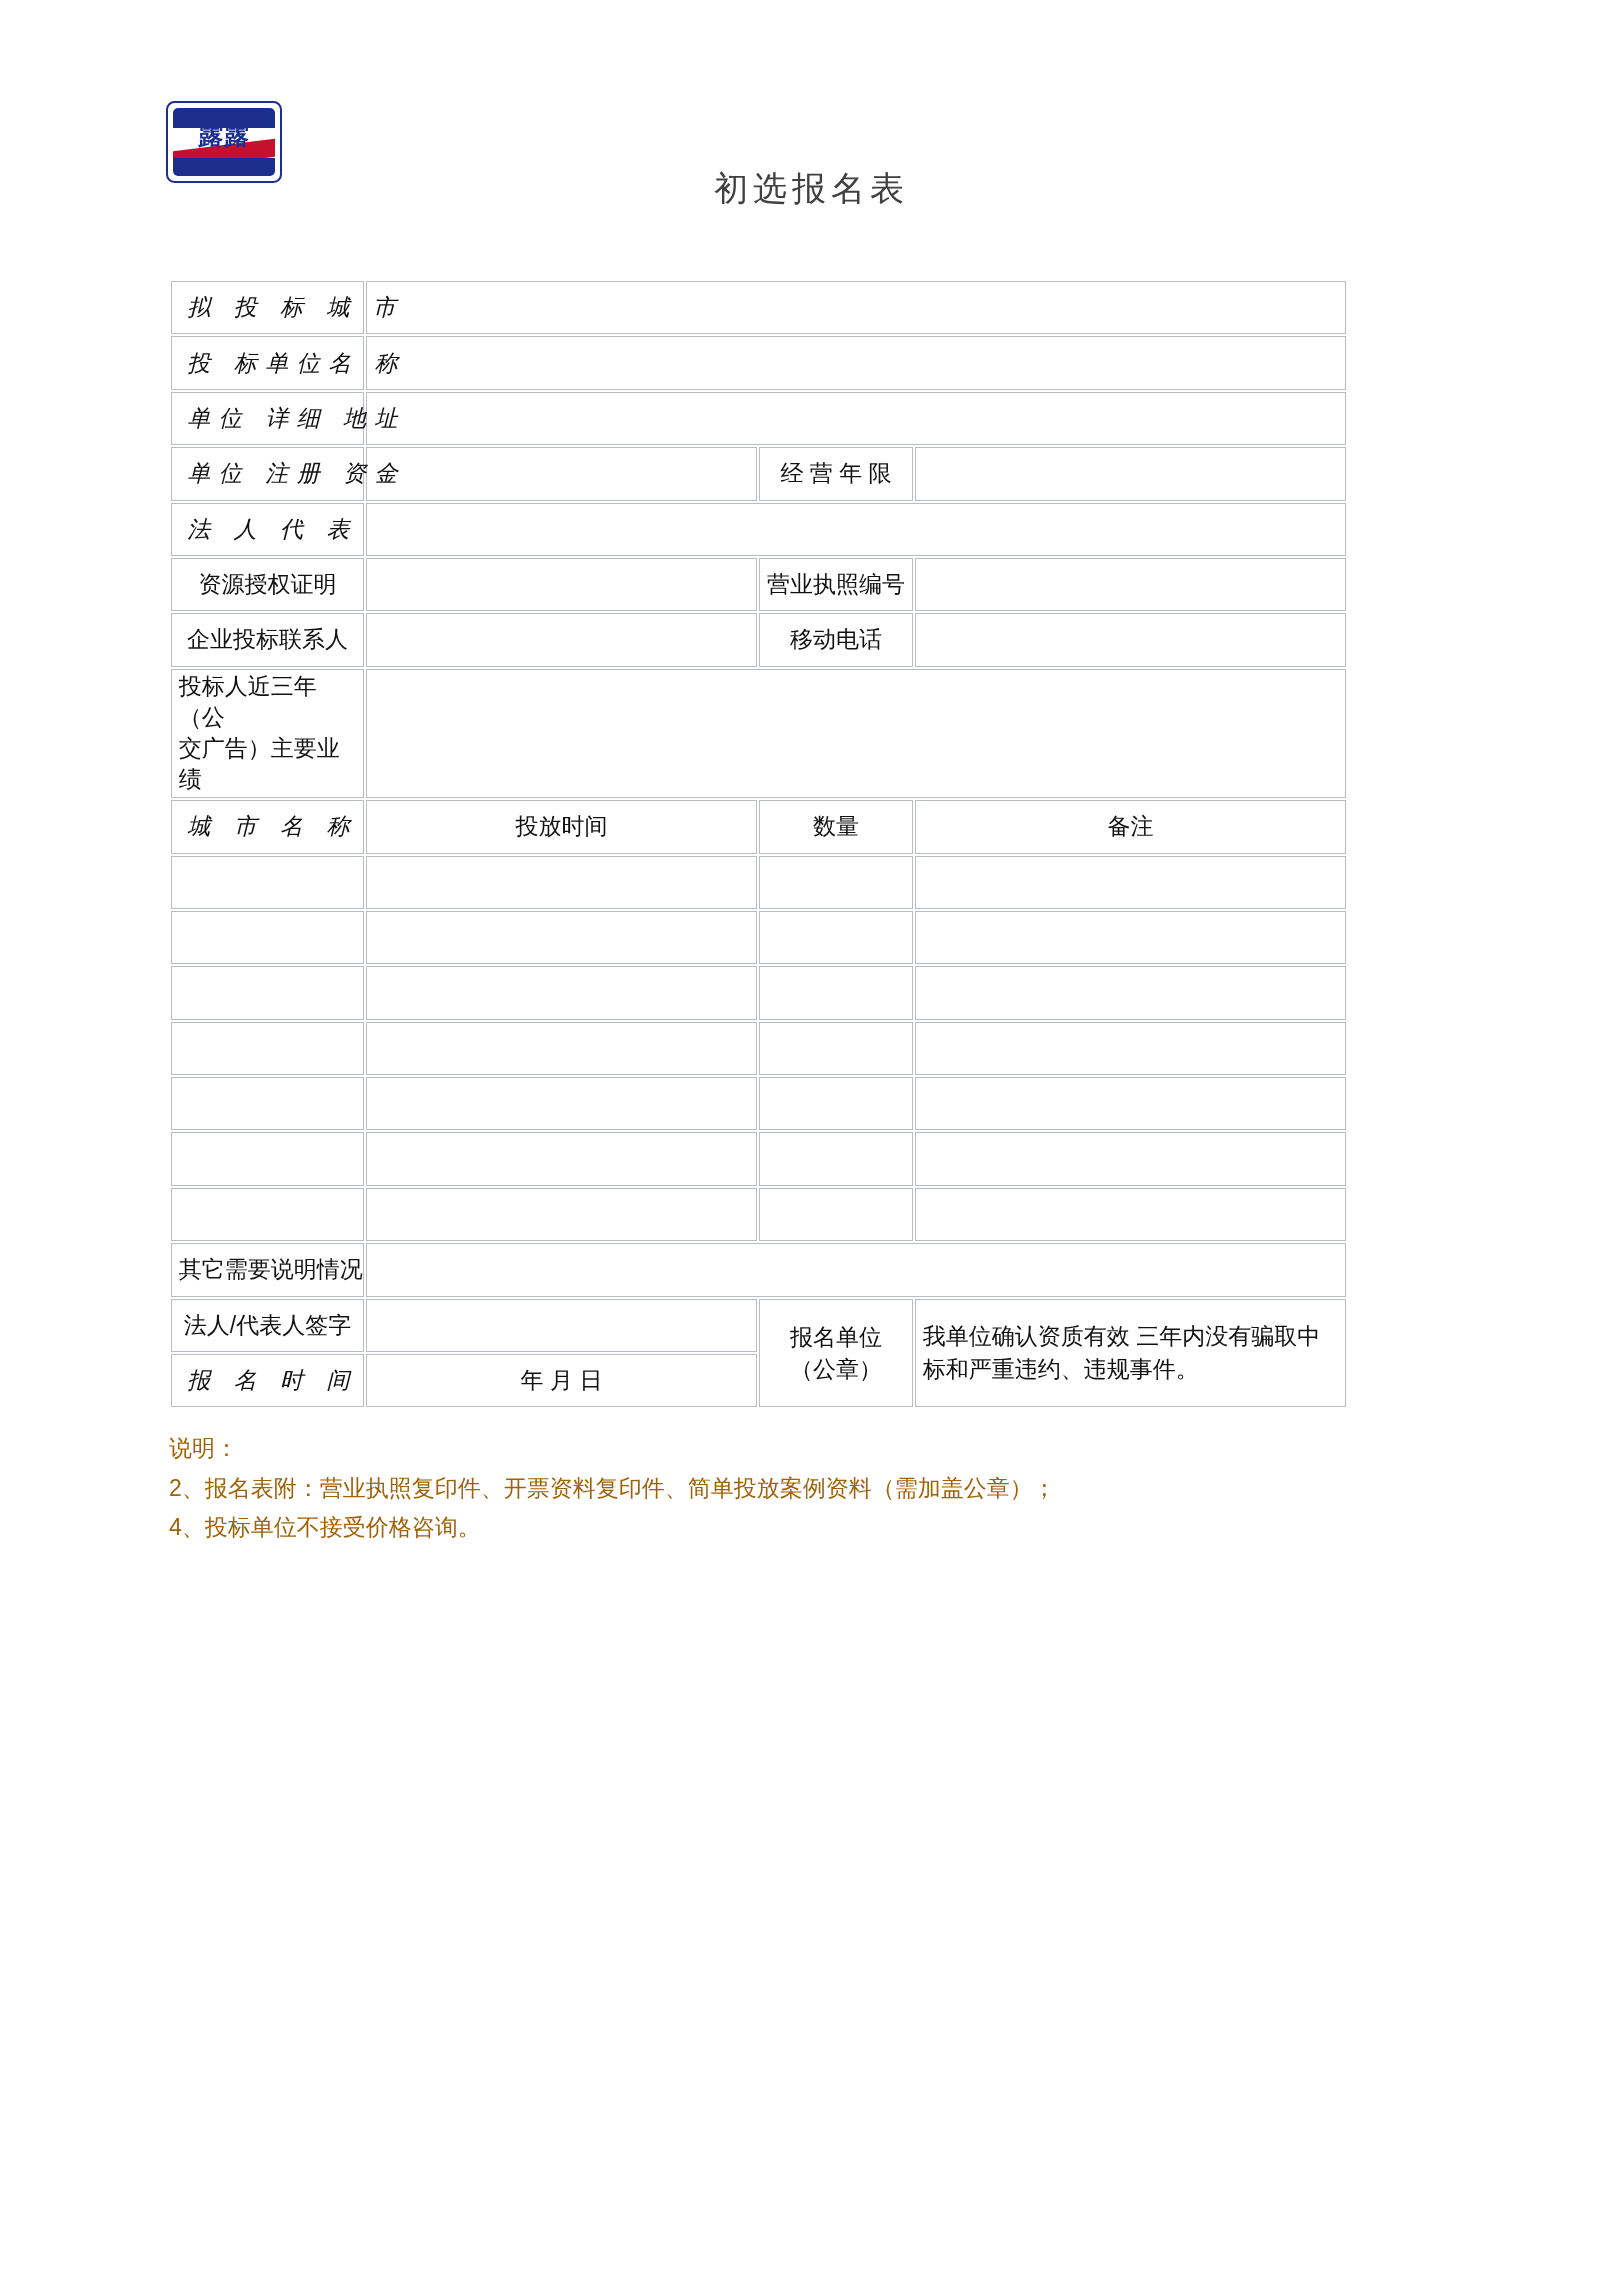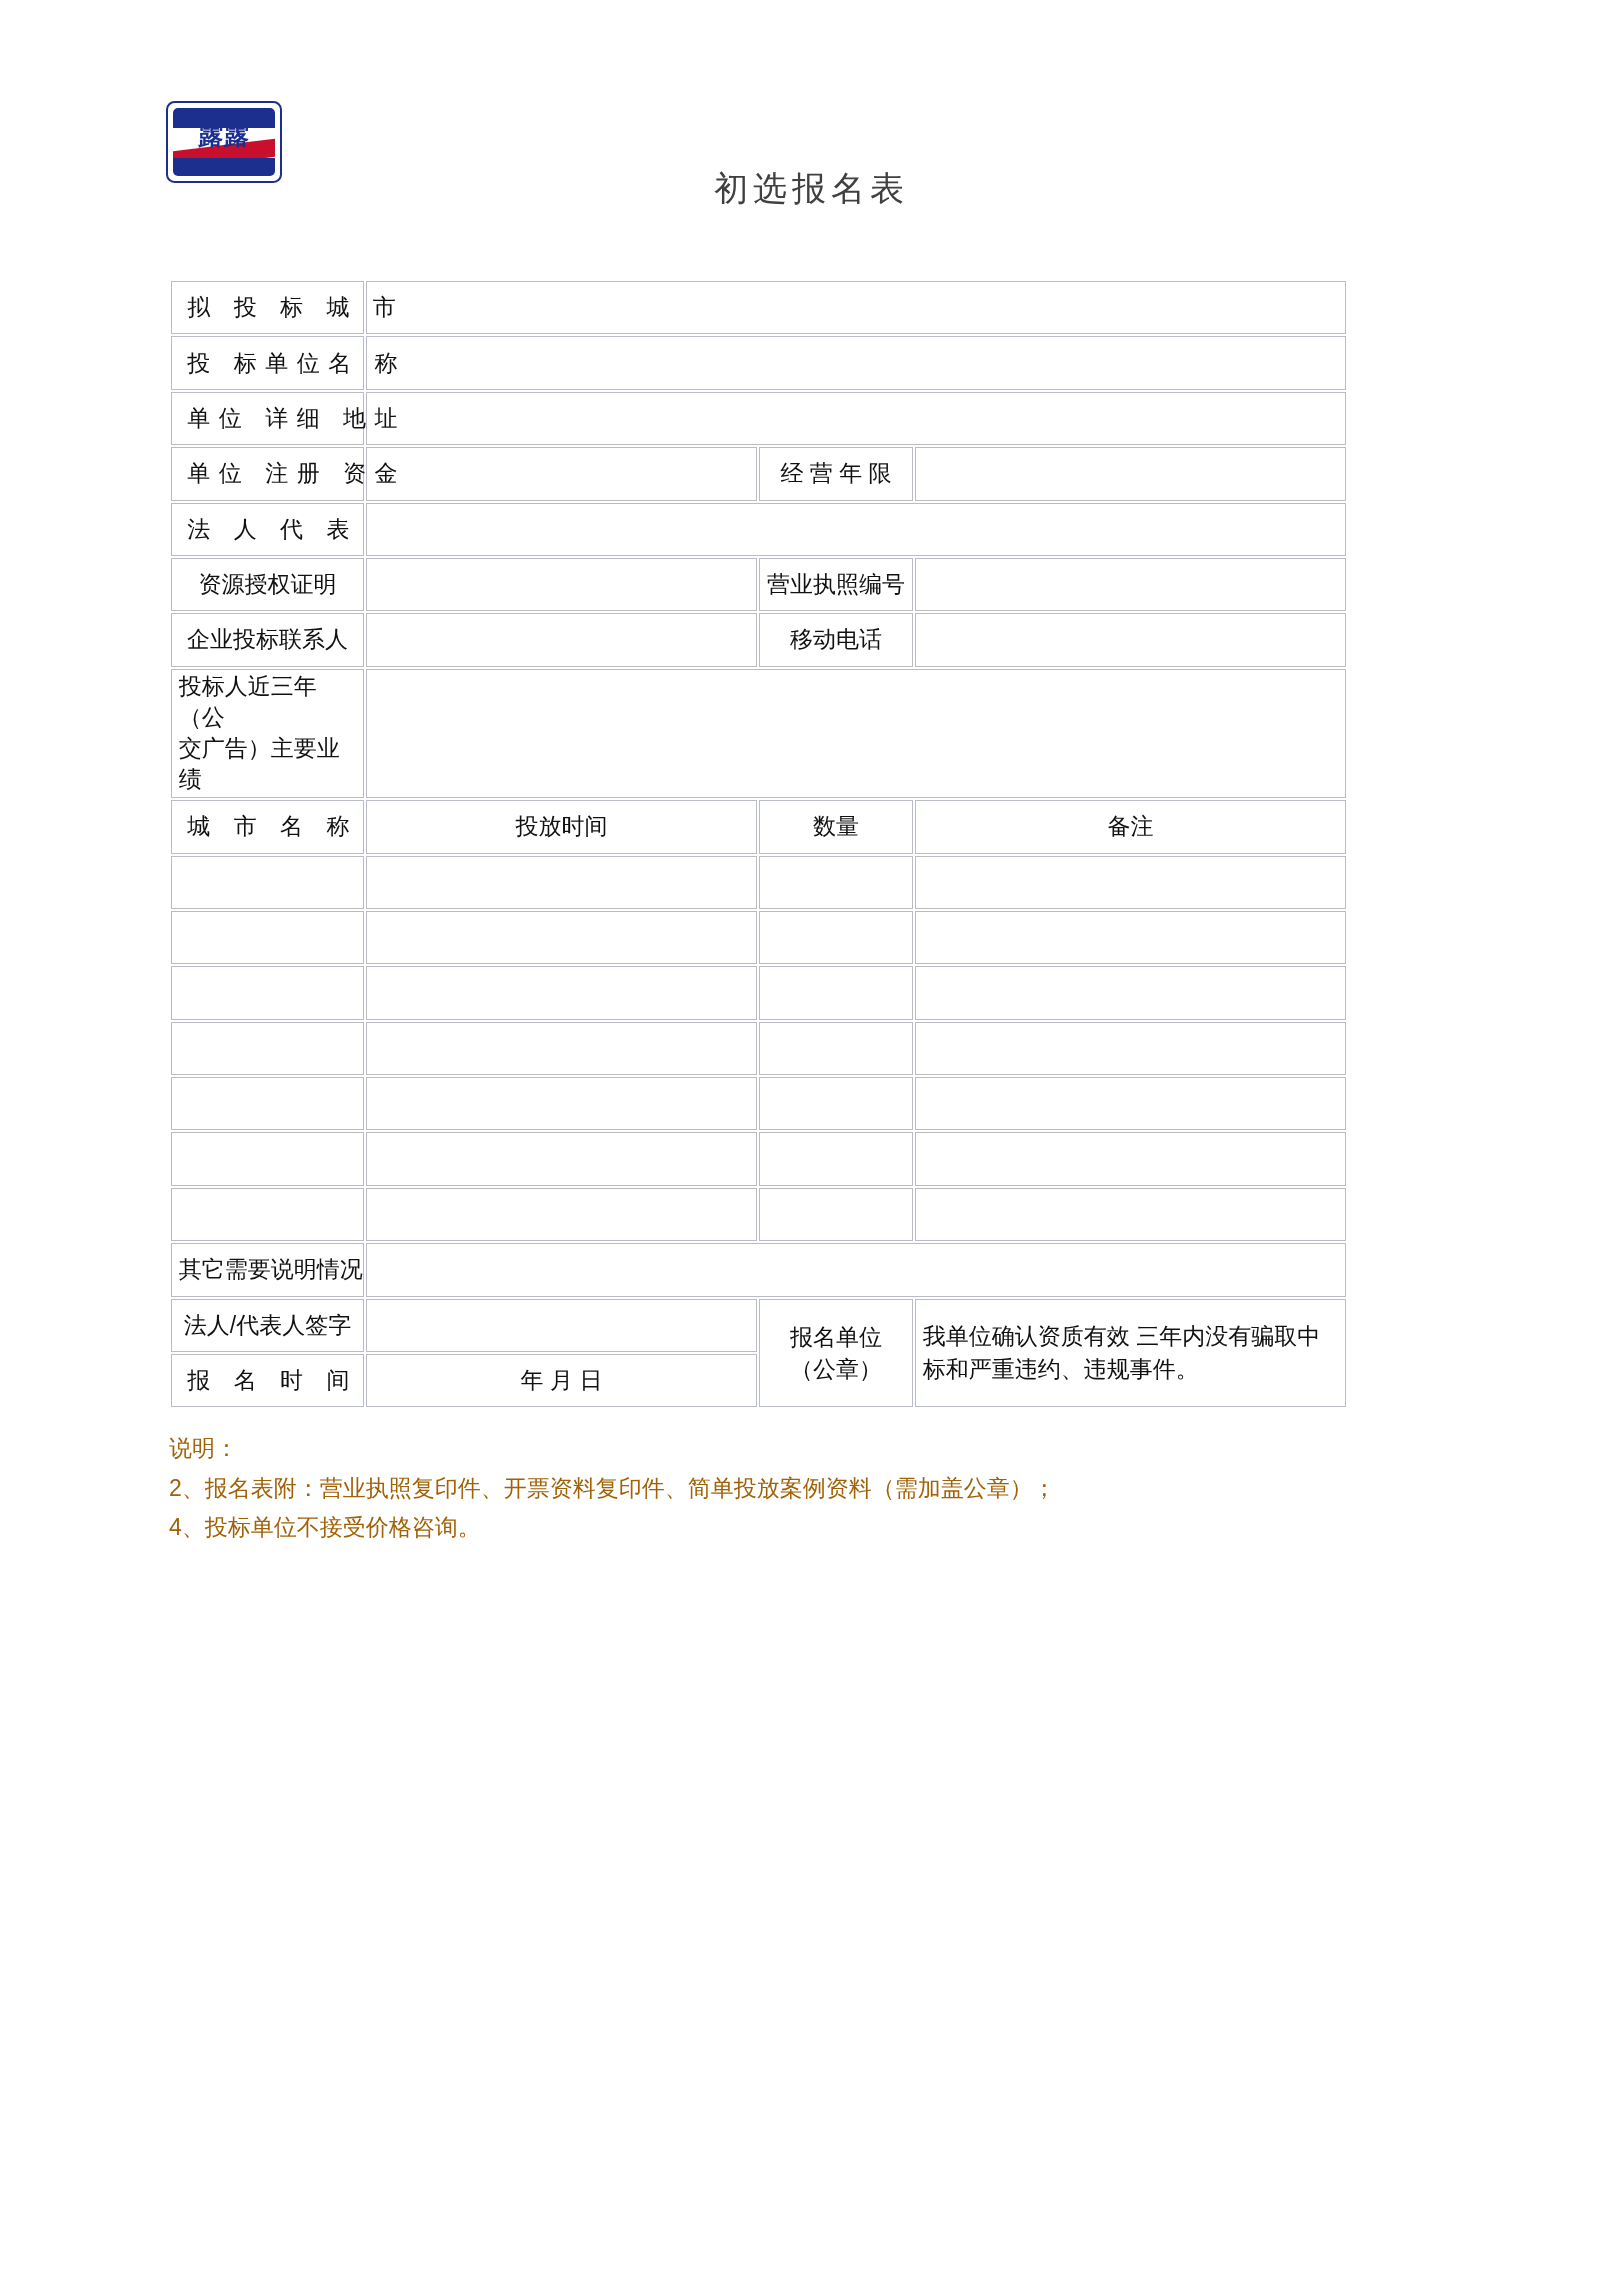--- a/index.html
+++ b/index.html
@@ -116,20 +116,21 @@
   }
   td.label {
     text-align: center;
     white-space: nowrap;
   }
   td.label-spaced {
     text-align: left;
     letter-spacing: 8.5px;
     text-indent: 8.5px;
     white-space: nowrap;
+    font-style: italic;
   }
   td.value {
     background: #ffffff;
   }
   td.blank {
     height: 47px;
   }
   td.tall {
     height: 93px;
   }

